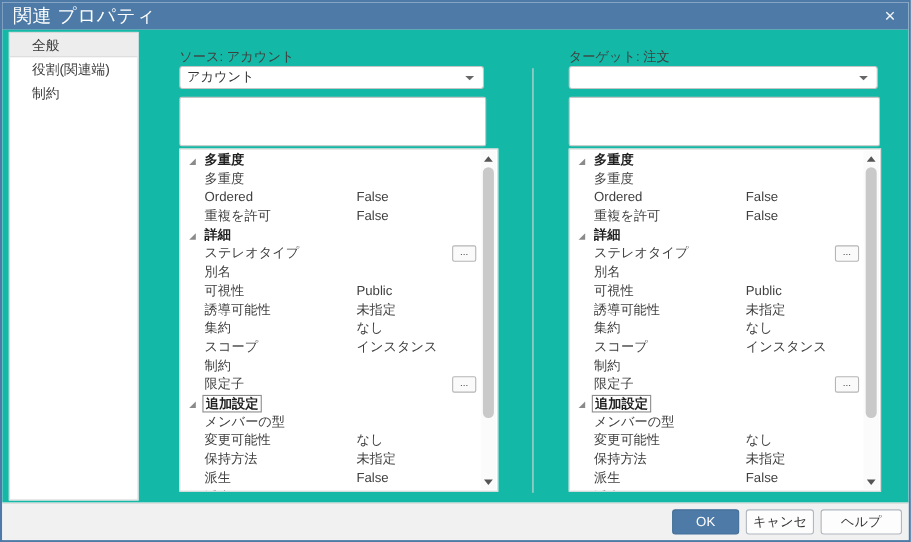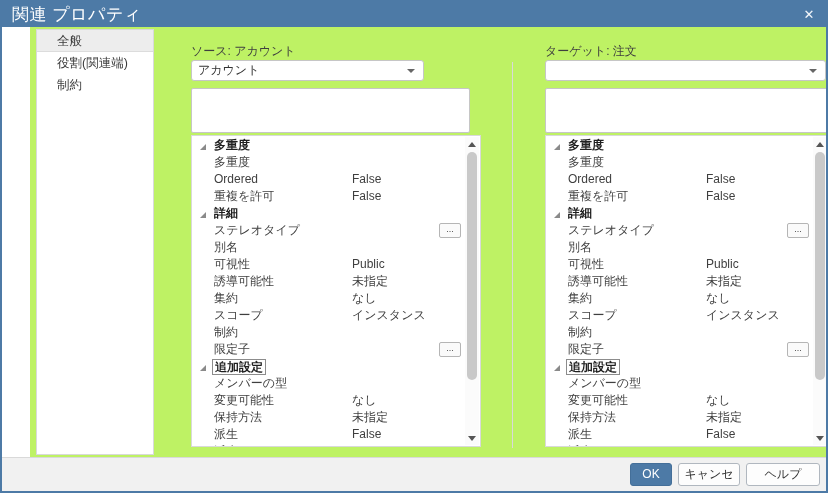--- a/index.html
+++ b/index.html
@@ -8,33 +8,33 @@
     --footer-bg:#f1f1f1; --nav-sel:#ededed; --thumb:#c9c9c9; --btn-face:#fdfdfd;
   }
   *{margin:0;padding:0;box-sizing:border-box;font-family:"Liberation Sans","DejaVu Sans",sans-serif;}
   body{background:#888;}
   .dialog{position:relative;width:828px;height:493px;background:#fff;
     border:2px solid var(--accent);overflow:hidden;}
   .titlebar{position:absolute;left:0;top:0;right:0;height:25px;background:var(--accent);
     color:#fff;display:flex;align-items:center;}
   .title{font-size:17px;padding-left:10px;letter-spacing:.5px;}
   .close{margin-left:auto;width:34px;text-align:center;font-size:13px;cursor:default;color:#f2f6fa;}
-  .bodyarea{position:absolute;left:0;top:25px;right:0;height:430px;background:#bef264;margin-left:28px;}
+  .bodyarea{position:absolute;left:0;top:25px;right:0;height:430px;background:#14b8a6;}
   .sidebar{position:absolute;left:6px;top:2px;width:118px;height:426px;background:#fff;
     border:1px solid var(--border-light);overflow:hidden;}
   .nav-item{height:22px;line-height:22px;font-size:12.5px;color:#3a3a3a;padding-left:20px;cursor:default;}
   .nav-item.sel{background:var(--nav-sel);border-bottom:1px solid #dcdcdc;}
   .vsep{position:absolute;left:482px;top:35px;width:1px;height:386px;background:var(--border-light);}
   .panel{position:absolute;top:0;height:430px;}
   #panel-source{left:161px;width:290px;}
   #panel-target{left:515px;width:332px;}
   .phead{position:absolute;left:0;top:16px;font-size:12px;color:var(--text);white-space:nowrap;}
   .combo{position:absolute;left:0;top:33px;height:21px;border:1px solid var(--ctrl-border);
     border-radius:3px;background:#fff;display:flex;align-items:center;}
-  #panel-source .combo{width:233px;justify-content:flex-end;} #panel-target .combo{width:281px;}
+  #panel-source .combo{width:277px;justify-content:flex-end;} #panel-target .combo{width:281px;}
   .combo .cval{font-size:12px;color:#333;padding-left:6px;flex:1;overflow:hidden;white-space:nowrap;}
   .combo .arrow{width:0;height:0;border-left:4px solid transparent;border-right:4px solid transparent;
     border-top:4px solid #666;margin-right:8px;}
   .mltext{position:absolute;left:0;top:61px;height:45px;border:1px solid var(--ctrl-border);
     border-radius:2px;background:#fff;resize:none;font-size:12px;color:#333;padding:3px 5px;outline:none;}
   #panel-source .mltext{width:279px;} #panel-target .mltext{width:283px;}
   .grid{position:absolute;left:0;top:108px;height:312px;border:1px solid var(--border-light);
     background:#fff;overflow:hidden;}
   #panel-source .grid{width:290px;} #panel-target .grid{width:284px;}
   .gridrows{position:absolute;left:0;top:1px;right:15px;bottom:0;overflow:hidden;}
@@ -52,21 +52,21 @@
   .sb-btn{position:absolute;left:0;width:14px;height:14px;display:flex;align-items:center;justify-content:center;}
   .sb-up{top:0;} .sb-down{bottom:0;}
   .tri-up{width:0;height:0;border-left:4px solid transparent;border-right:4px solid transparent;border-bottom:5px solid #555;}
   .tri-down{width:0;height:0;border-left:4px solid transparent;border-right:4px solid transparent;border-top:5px solid #555;}
   .sb-thumb{position:absolute;left:2px;top:15px;width:10px;height:calc(100% - 80px);
     background:var(--thumb);border-radius:6px;}
   .footer{position:absolute;left:0;bottom:0;right:0;height:34px;background:var(--footer-bg);
     border-top:1px solid var(--border-light);display:flex;align-items:center;justify-content:flex-end;gap:6px;padding-right:6px;}
   .btn{height:23px;border-radius:3px;font-size:12px;text-align:center;cursor:default;
     border:1px solid #b0b7bf;background:var(--btn-face);color:#333;line-height:21px;}
-  .btn-ok{width:42px;background:var(--accent);border-color:var(--accent-border);color:#fff;}
+  .btn-ok{width:61px;background:var(--accent);border-color:var(--accent-border);color:#fff;}
   .btn-cancel{width:62px;} .btn-help{width:74px;}
 </style>
 </head>
 <body>
 
 <div class="dialog">
 
   <div class="titlebar">
     <span class="title">関連 プロパティ</span>
     <span class="close">✕</span>

